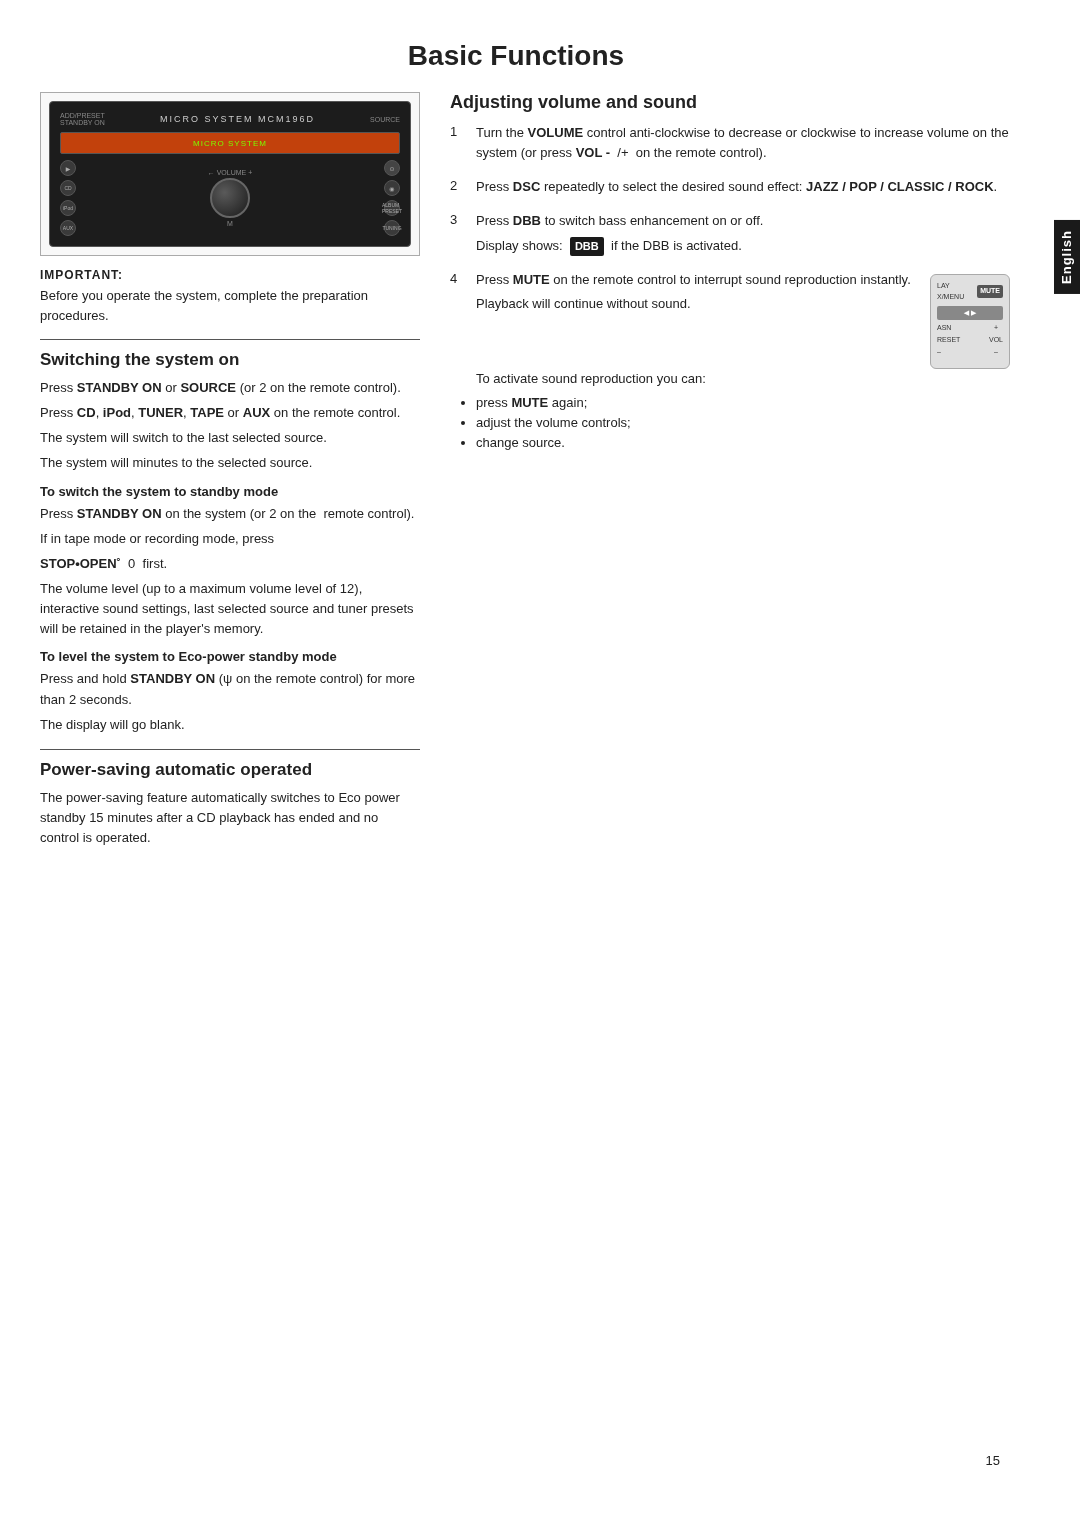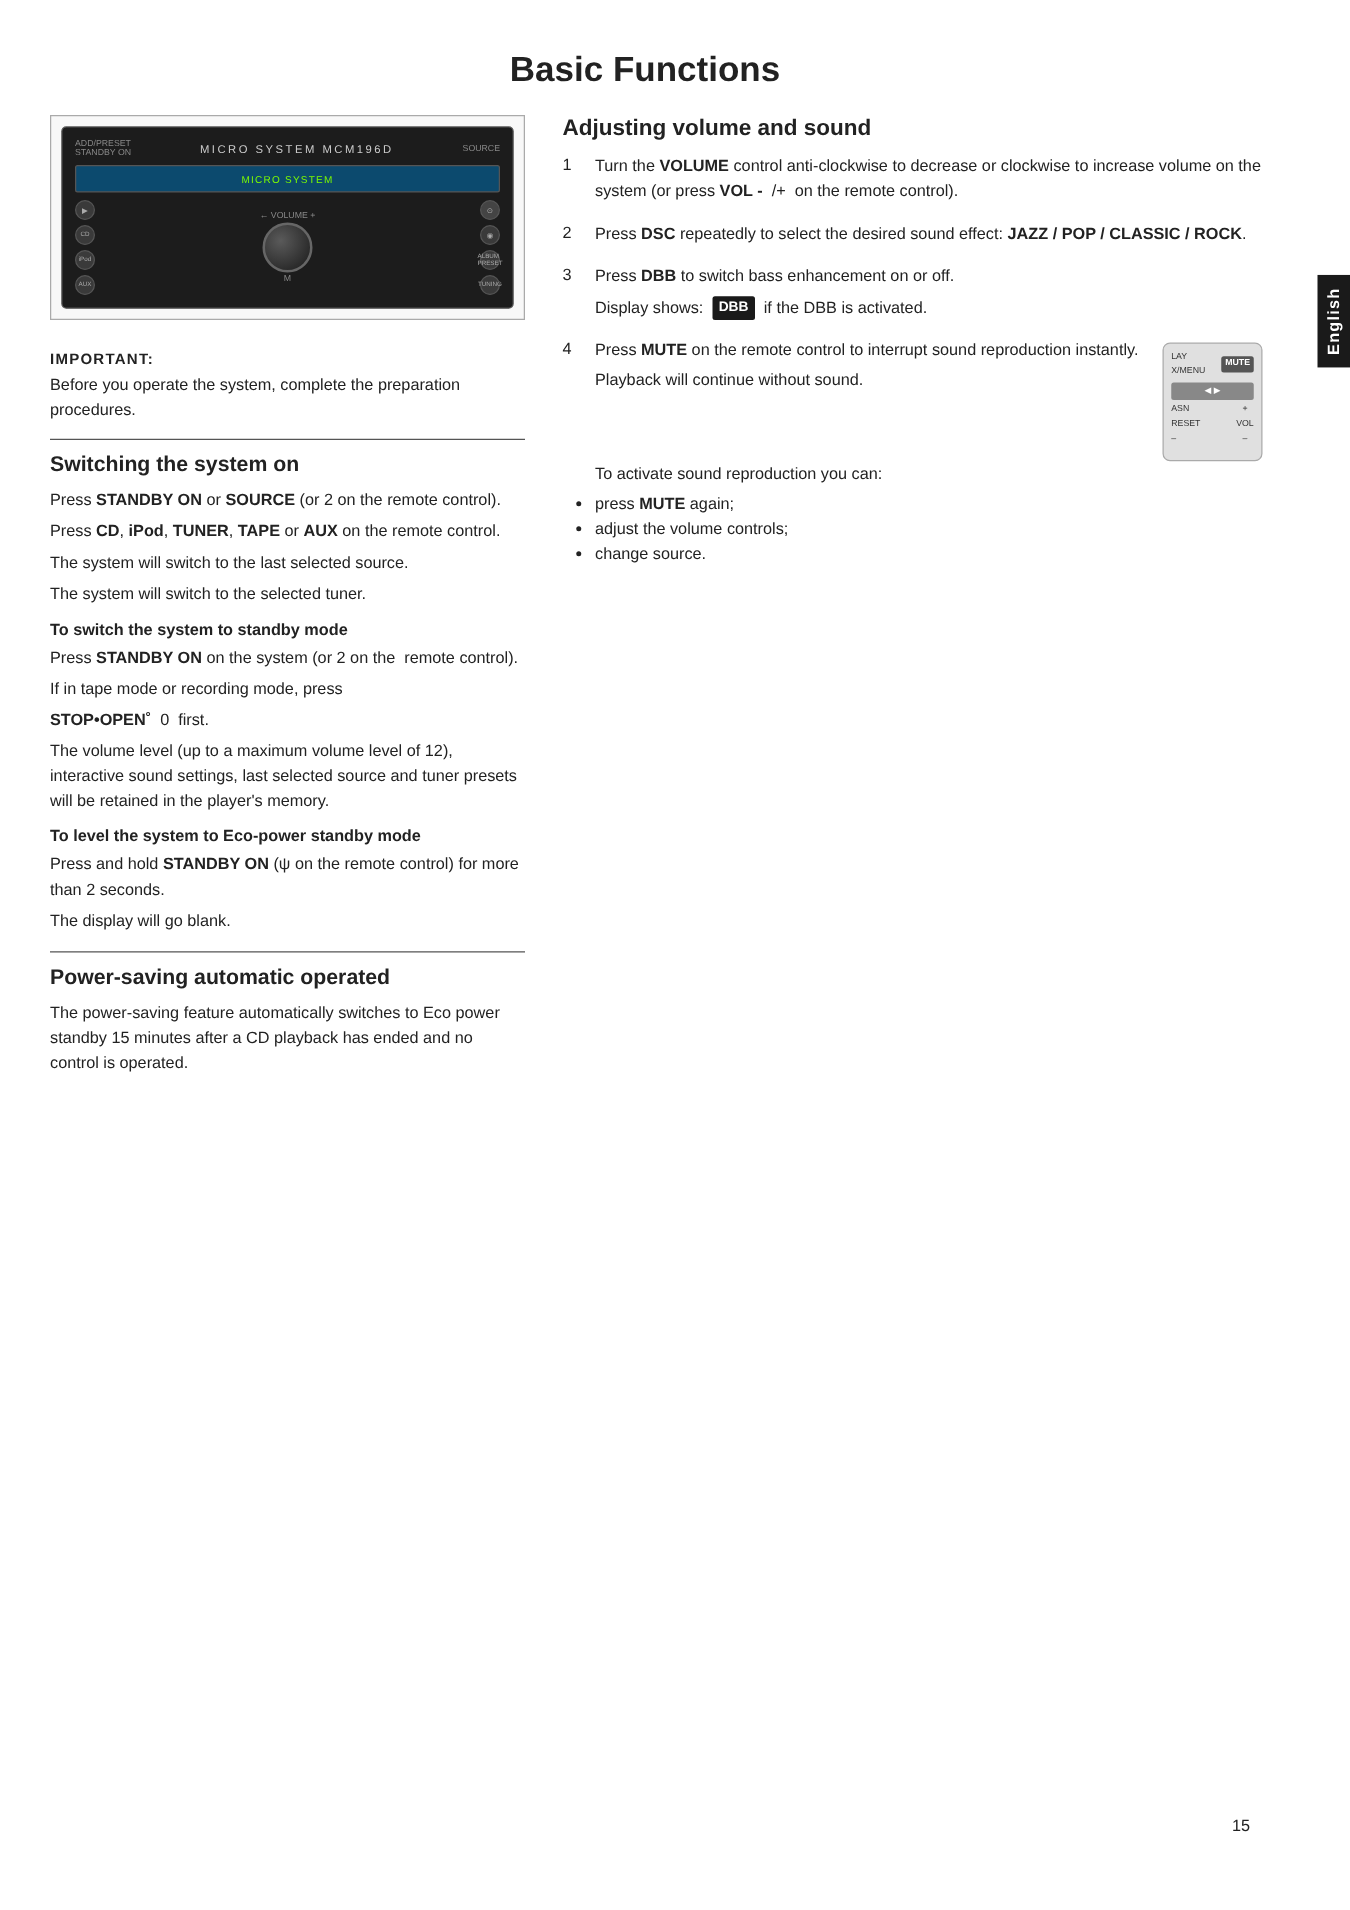--- a/index.html
+++ b/index.html
@@ -53,21 +53,21 @@
 
     .right-column {
       flex: 1;
       padding-right: 30px;
     }
 
     
     .device-image-box {
       border: 1px solid #aaa;
       padding: 8px;
-      margin-bottom: 24px;
+      margin-bottom: 12px;
       background: #f8f8f8;
     }
 
     .device-mock {
       background: #1c1c1c;
       border: 1px solid #555;
       border-radius: 4px;
       padding: 10px;
       color: #ccc;
       font-size: 9px;
@@ -84,21 +84,21 @@
 
     .device-top-bar .brand-name {
       font-size: 9px;
       letter-spacing: 2px;
       color: #ccc;
       text-align: center;
       flex: 1;
     }
 
     .device-display {
-      background: #0c4a6e;
+      background: #c2410c;
       height: 22px;
       border: 1px solid #555;
       border-radius: 2px;
       display: flex;
       align-items: center;
       justify-content: center;
       color: #7cfc00;
       font-size: 9px;
       margin-bottom: 6px;
     }
@@ -320,21 +320,21 @@
       <div class="important-label">IMPORTANT:</div>
       <p>Before you operate the system, complete the preparation procedures.</p>
     </div>
 
     <div class="section">
       <h2>Switching the system on</h2>
 
       <p>Press <span class="b">STANDBY ON</span> or <span class="b">SOURCE</span> (or 2 on the remote control).</p>
       <p>Press <span class="b">CD</span>, <span class="b">iPod</span>, <span class="b">TUNER</span>, <span class="b">TAPE</span> or <span class="b">AUX</span> on the remote control.</p>
       <p>The system will switch to the last selected source.</p>
-      <p>The system will switch to the selected tuner.</p>
+      <p>The system will minutes to the selected source.</p>
 
       <h3>To switch the system to standby mode</h3>
       <p>Press <span class="b">STANDBY ON</span> on the system (or 2 on the&nbsp; remote control).</p>
       <p>If in tape mode or recording mode, press</p>
       <p><span class="b">STOP•OPEN˚</span> &nbsp;0&nbsp; first.</p>
       <p>The volume level (up to a maximum volume level of 12), interactive sound settings, last selected source and tuner presets will be retained in the player's memory.</p>
 
       <h3>To level the system to Eco-power standby mode</h3>
       <p>Press and hold <span class="b">STANDBY ON</span> (ψ on the remote control) for more than 2 seconds.</p>
       <p>The display will go blank.</p>

